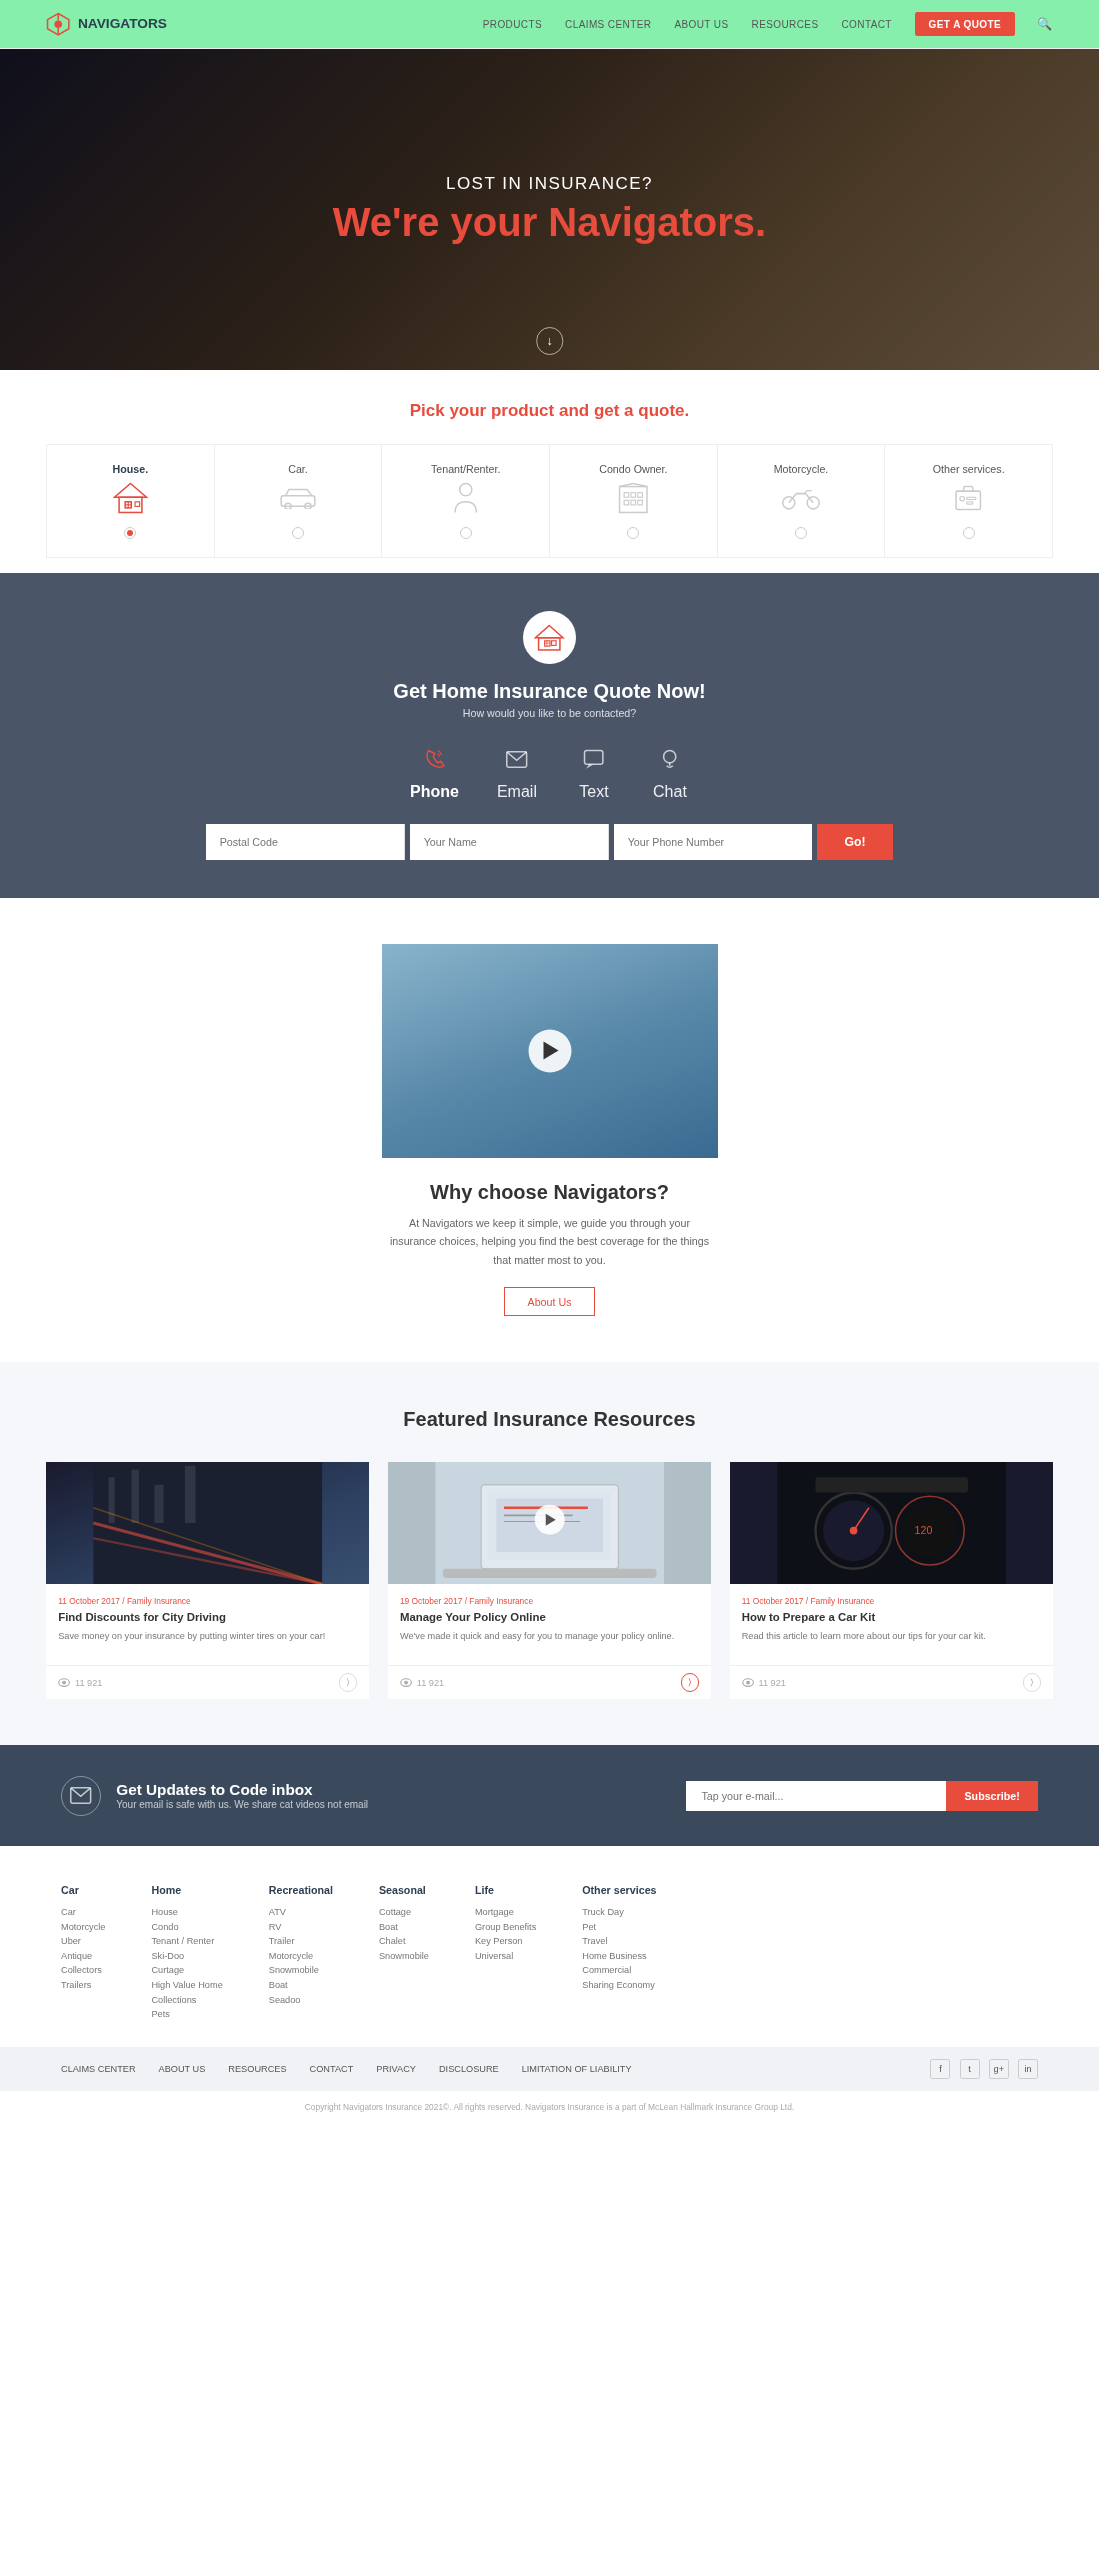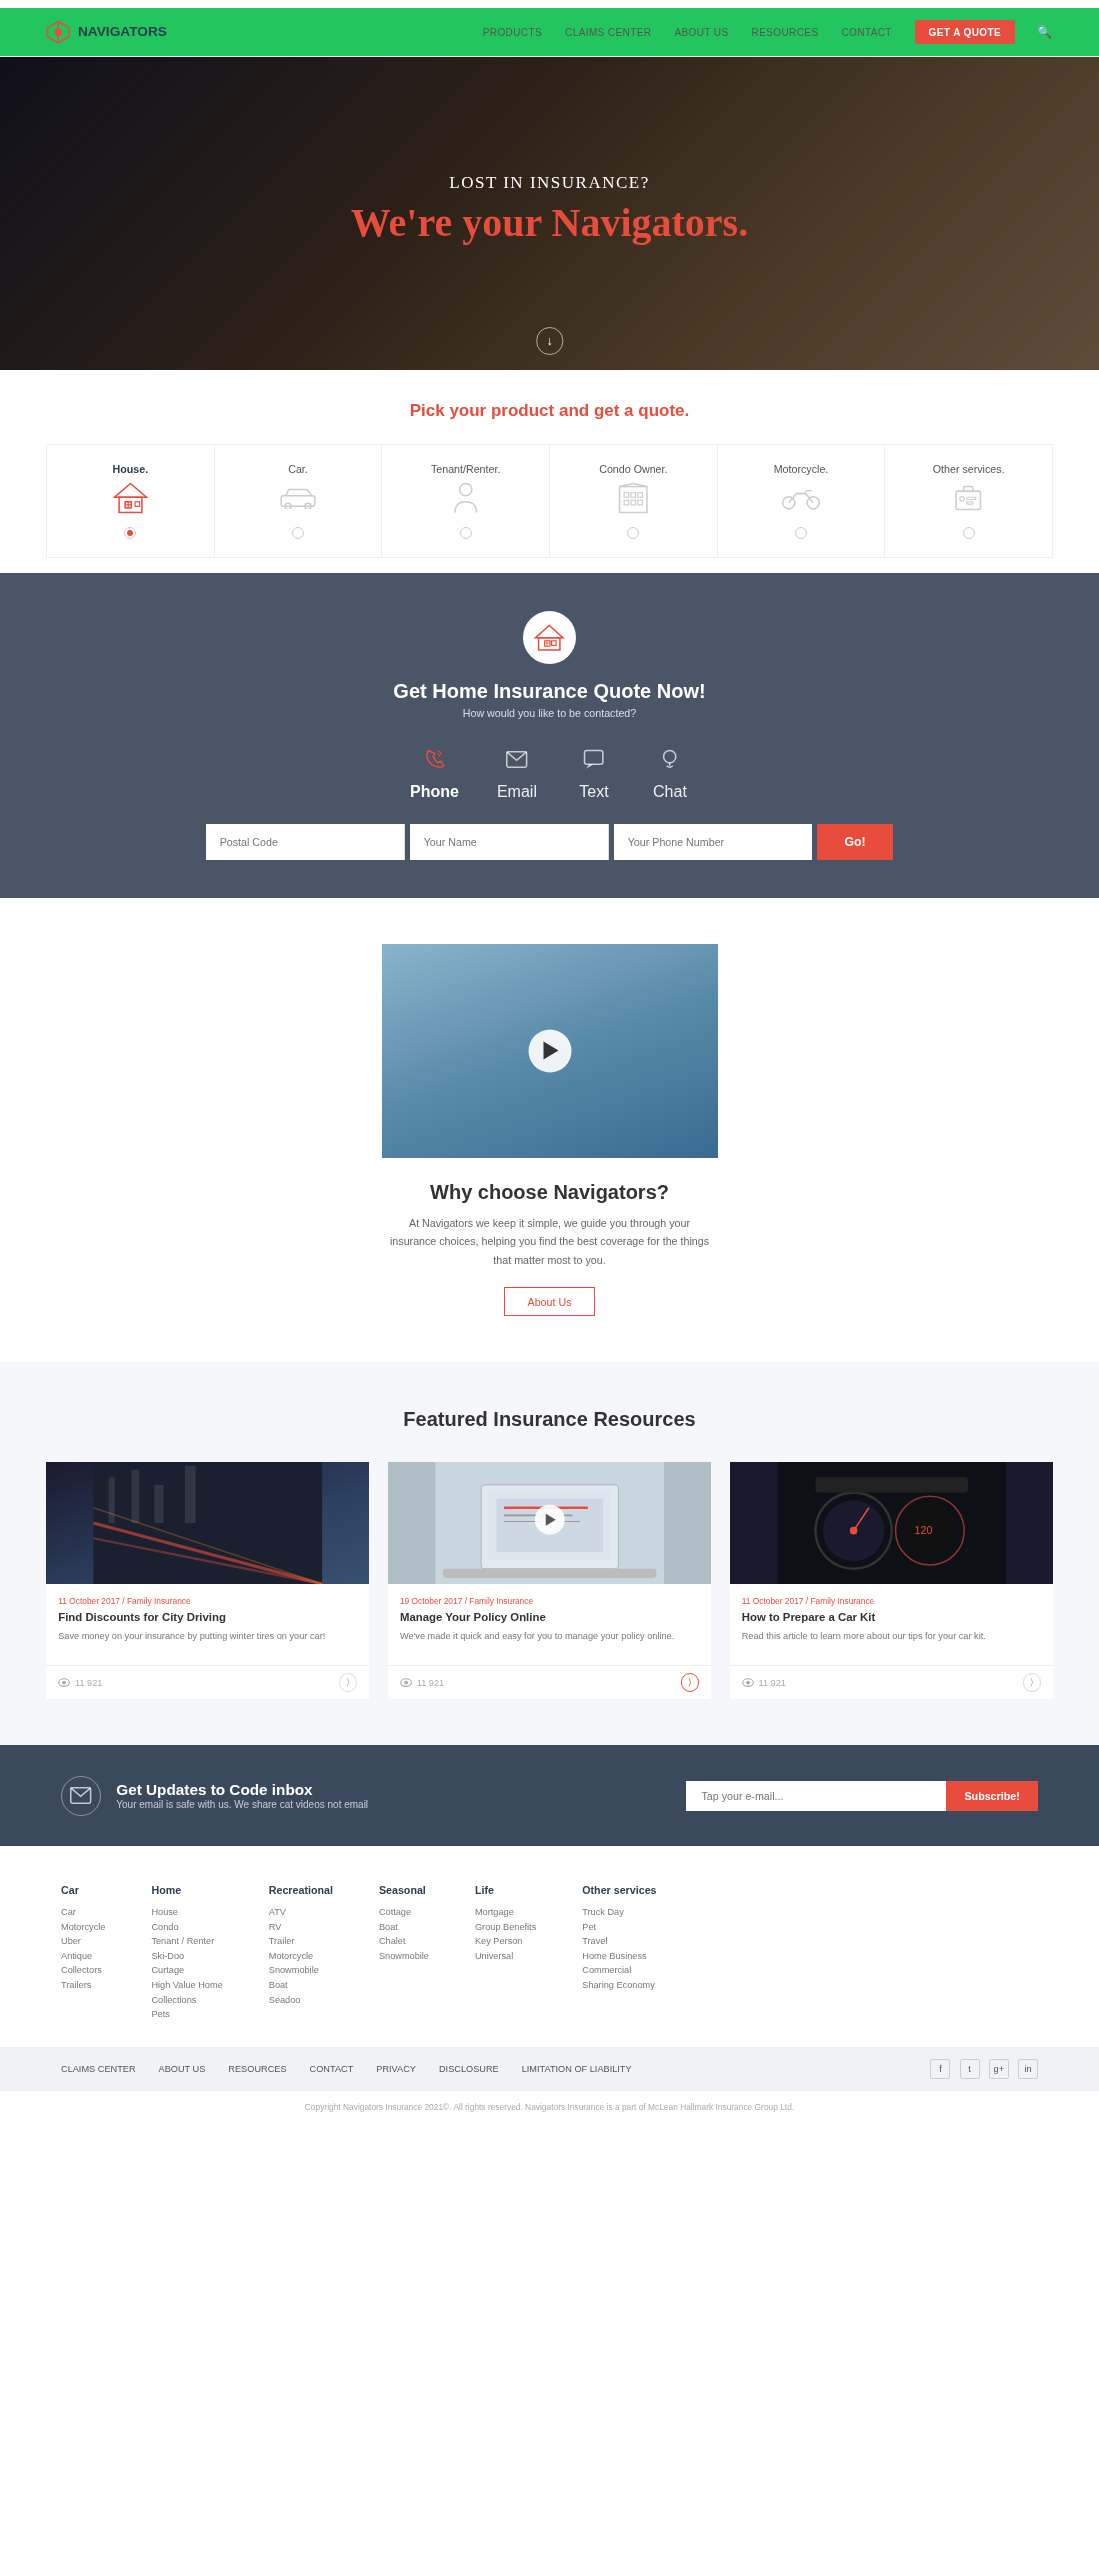--- a/index.html
+++ b/index.html
@@ -1,38 +1,38 @@
 <!DOCTYPE html>
 <html style="font-size:12.2px"><head>
   <meta charset="utf-8">
   <style>
     *, *::before, *::after { box-sizing: border-box; margin: 0; padding: 0; }
     body { font-family: 'Helvetica Neue', Arial, sans-serif; color: #333; background: #fff; width: 1099px; }
 
     
     nav {
       display: flex; align-items: center; justify-content: space-between;
-      padding: 0 46px; height: 49px; background: #22c55e;
-      border-bottom: 0.8px solid #eee; position: sticky; top: 8px; z-index: 100;
+      padding: 0 46px; height: 49px; background: #86efac;
+      border-bottom: 0.8px solid #eee; position: sticky; top: 0; z-index: 100;
     }
     .nav-logo { display: flex; align-items: center; gap: 7.6px; font-weight: 700; font-size: 13.7px; color: #2c3e50; }
     .nav-logo .logo-icon { width: 24.4px; height: 24.4px; }
     .nav-links { display: flex; align-items: center; gap: 23px; }
     .nav-links a { text-decoration: none; color: #555; font-size: 10px; font-weight: 500; letter-spacing: 0.4px; }
     .nav-cta { background: #e74c3c; color: #fff !important; padding: 6.1px 13.7px; border-radius: 2.3px; font-weight: 700 !important; }
     .nav-search { cursor: pointer; color: #555; font-size: 12.2px; }
 
     
     .hero {
       width: 100%; height: 321px; position: relative; overflow: hidden;
       background: linear-gradient(135deg, #1a1a2e 0%, #4a3728 40%, #7a6040 70%, #9a8060 100%);
       display: flex; align-items: center; justify-content: center; flex-direction: column;
     }
     .hero-overlay { position: absolute; inset: 0; background: rgba(0,0,0,0.4); }
-    .hero-content { position: relative; z-index: 1; text-align: center; color: #fff; font-family: Liberation Serif, serif; }
+    .hero-content { position: relative; z-index: 1; text-align: center; color: #fff; }
     .hero-subtitle { font-size: 17px; font-weight: 400; letter-spacing: 1.5px; margin-bottom: 6.1px; }
     .hero-title { font-size: 40px; font-weight: 800; }
     .hero-title span { color: #e74c3c; }
     .hero-down { position: absolute; bottom: 15.3px; left: 50%; transform: translateX(-50%); z-index: 1; width: 27.5px; height: 27.5px; border: 1.5px solid rgba(255,255,255,0.6); border-radius: 50%; display: flex; align-items: center; justify-content: center; color: #fff; cursor: pointer; }
 
     
     .product-section { padding: 30.5px 46px 15.3px; text-align: center; background: #fff; }
     .product-title { font-size: 17px; font-weight: 400; margin-bottom: 23px; }
     .product-title span { color: #e74c3c; font-weight: 700; }
     .product-grid { display: flex; justify-content: center; gap: 0; border: 0.8px solid #eee; }

